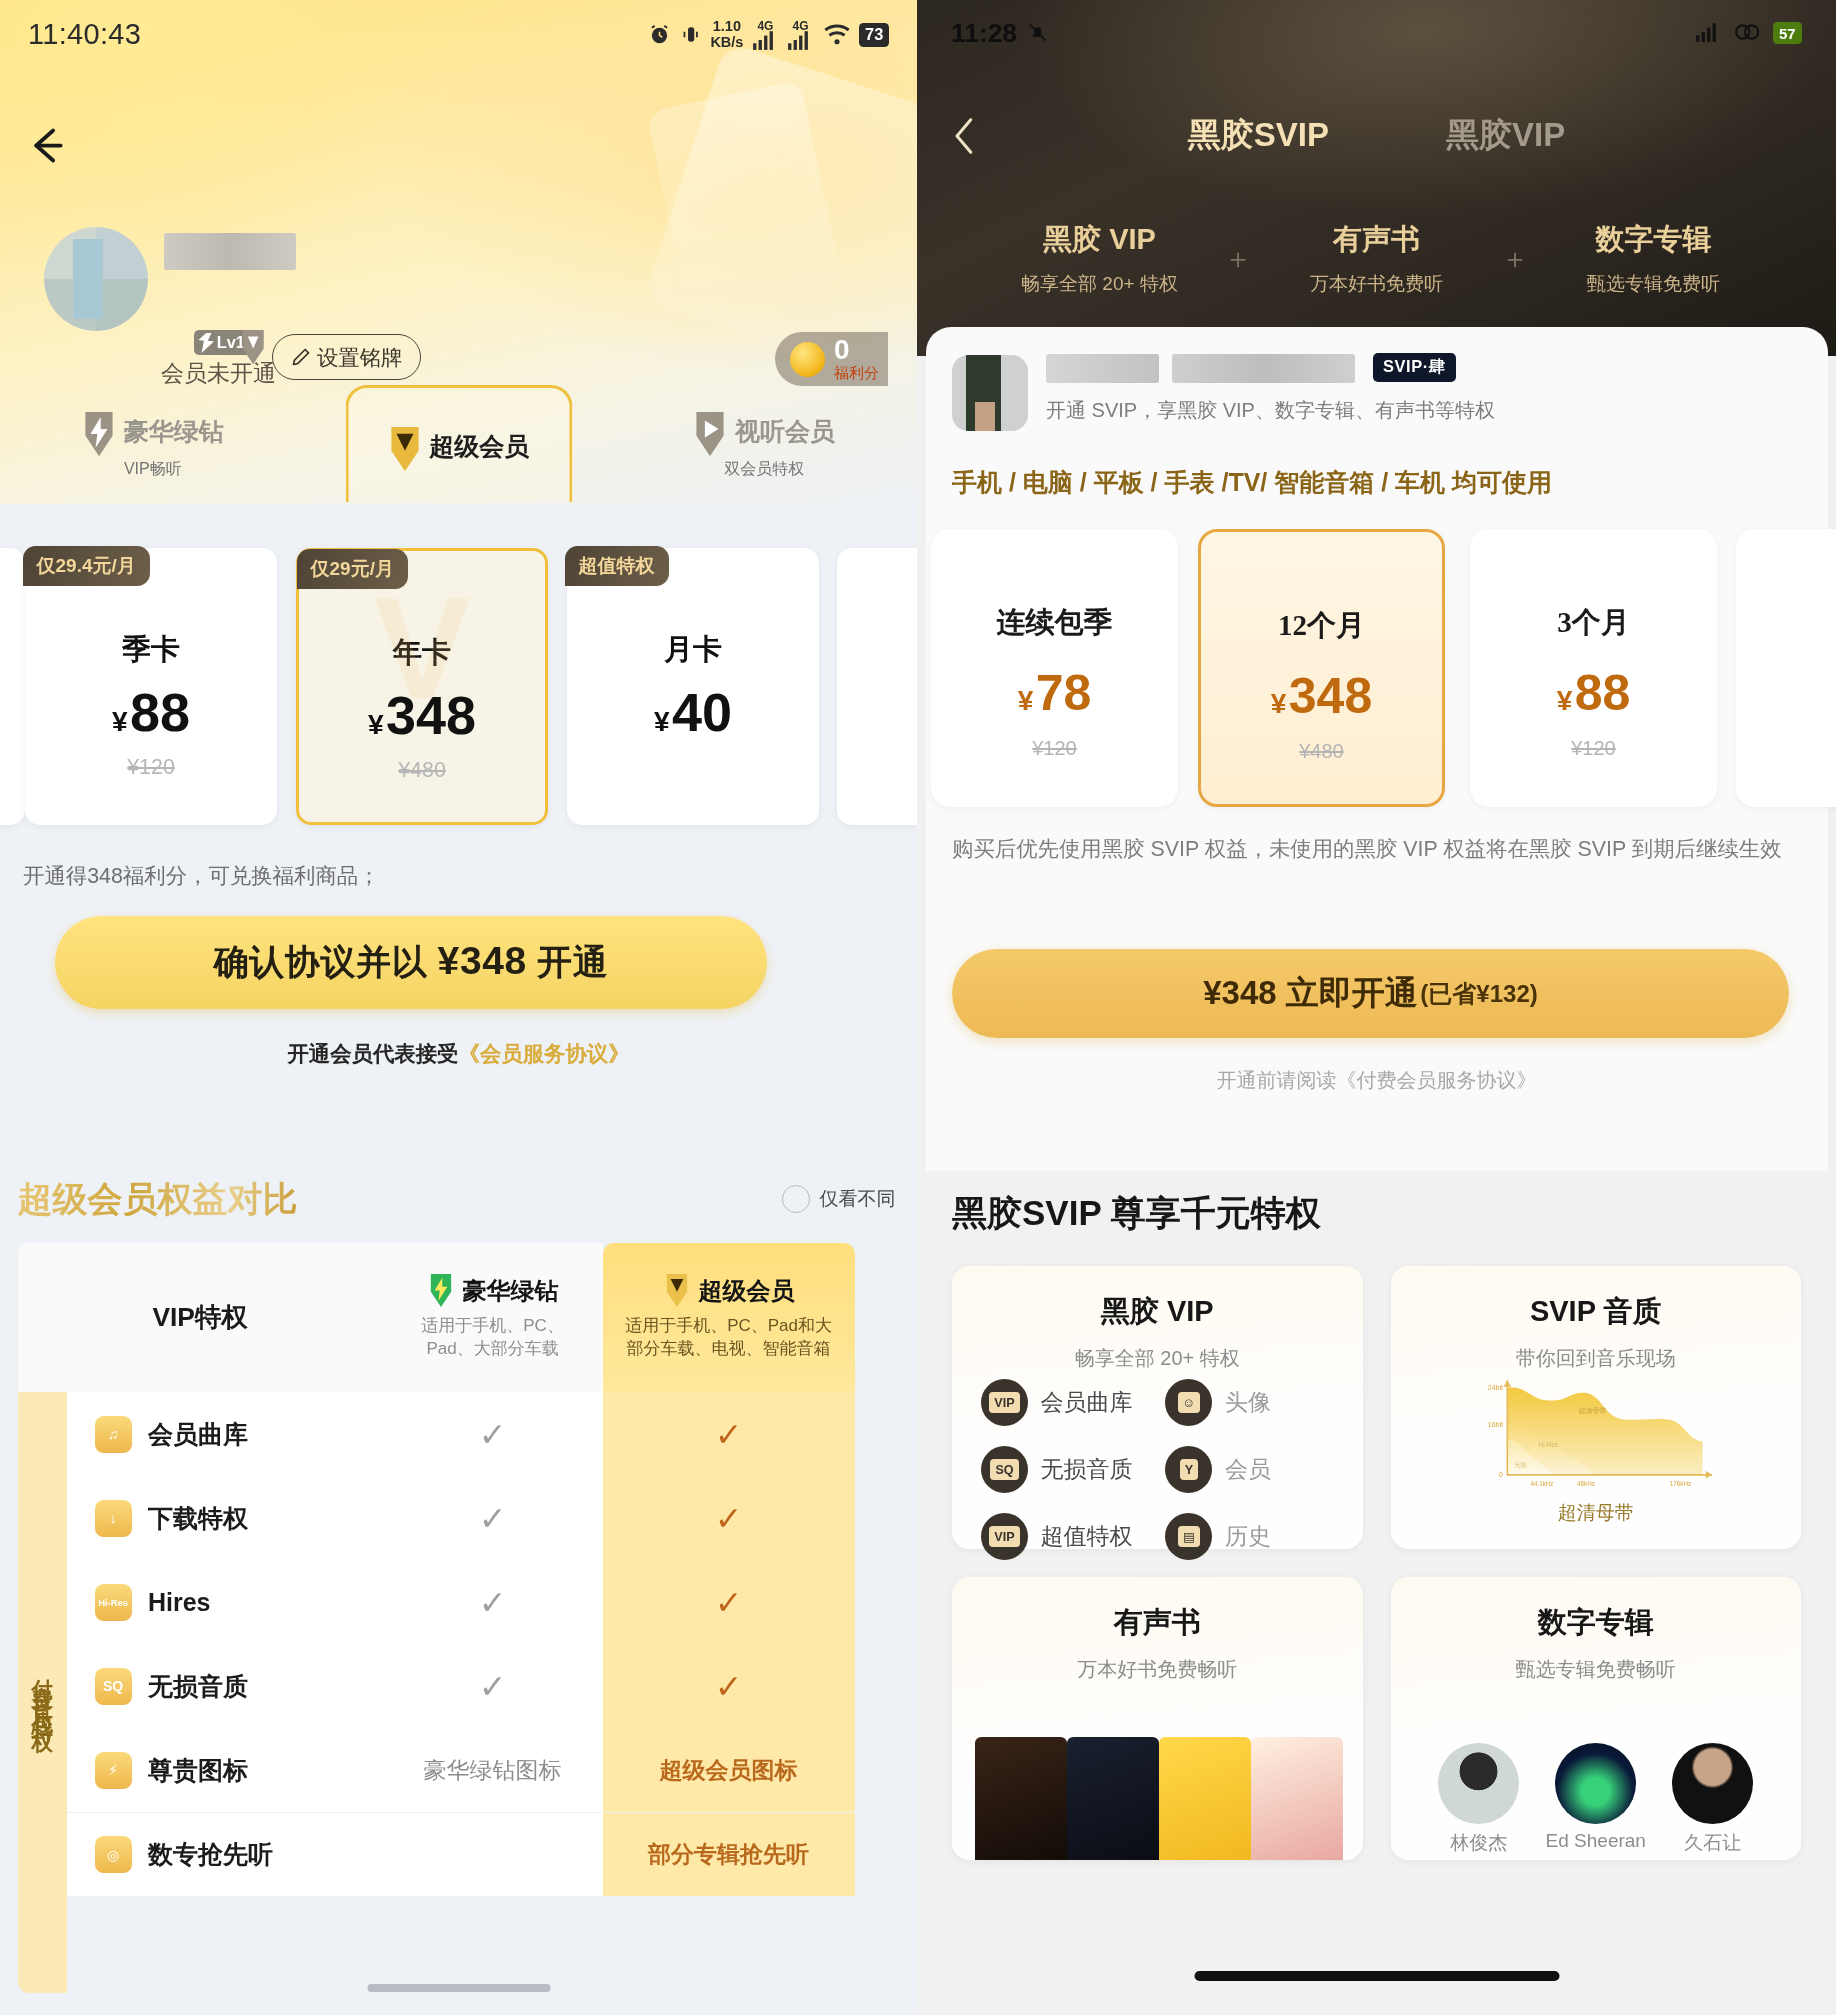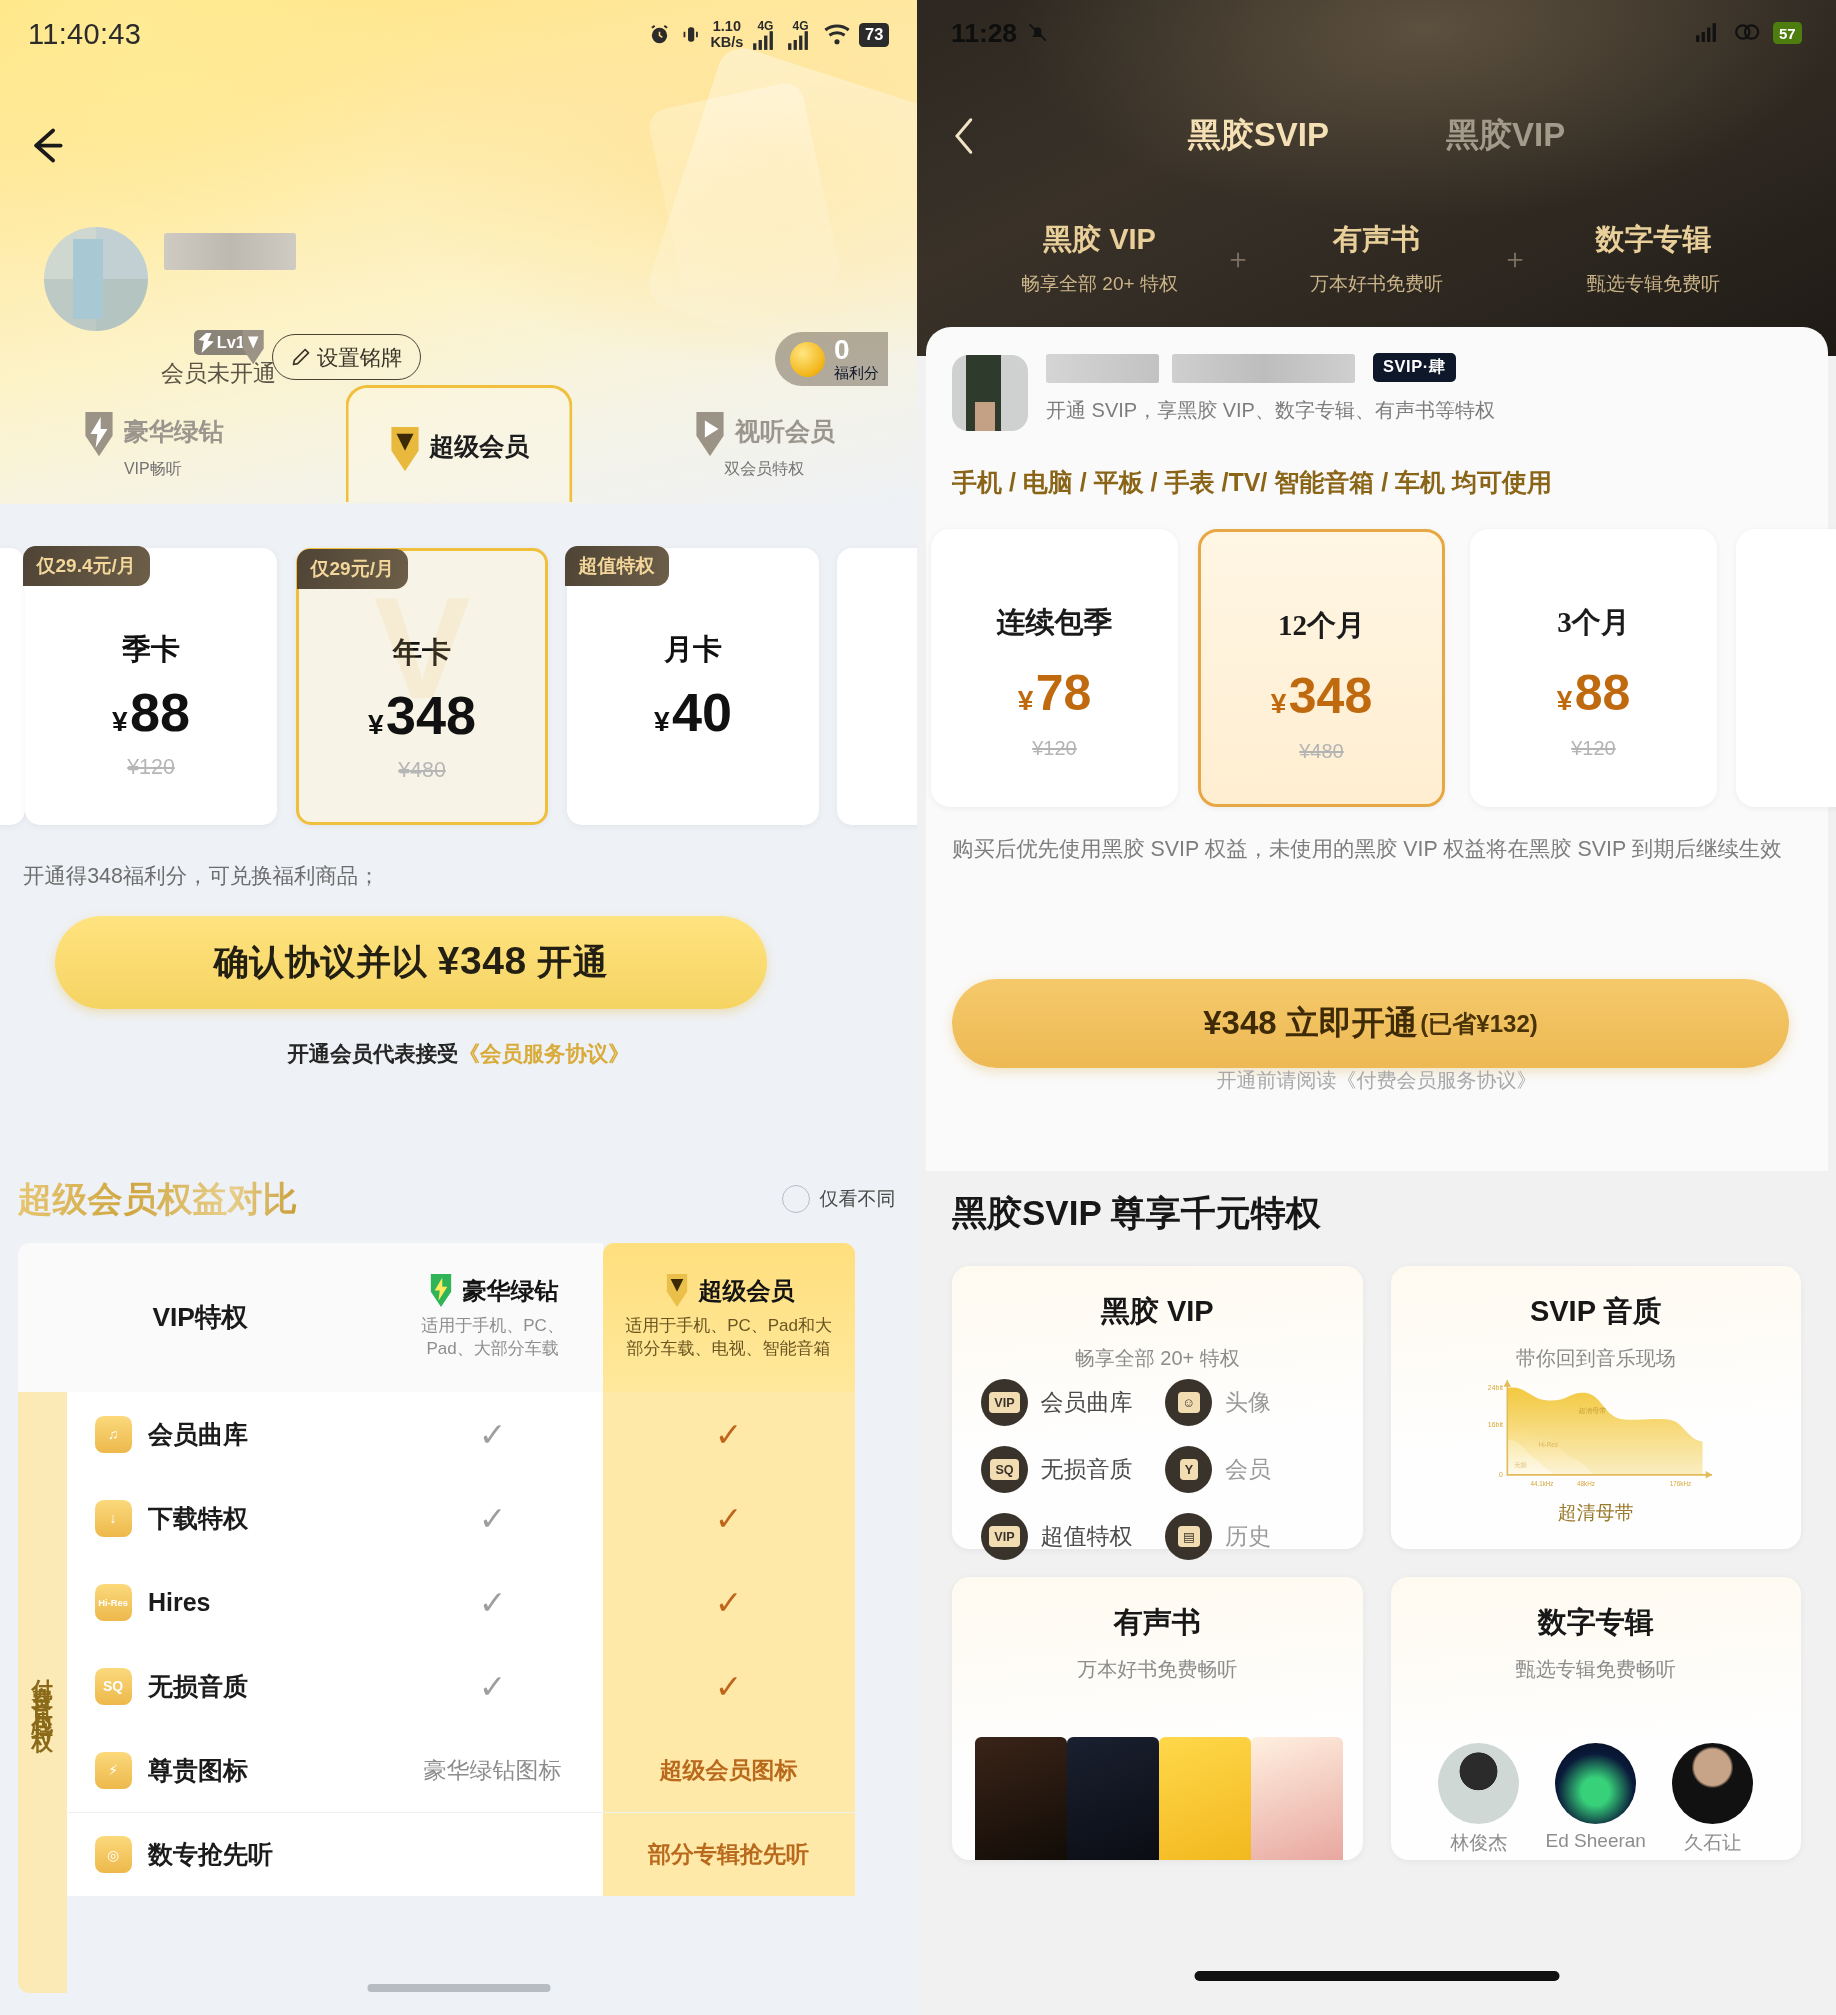--- a/index.html
+++ b/index.html
@@ -68,21 +68,21 @@
   }
   .profile-sub { position:absolute; left:123px; top:136px; font-size:23px; color:#5c5547; }
   .score-pill {
     position:absolute; right:-6.3px; top:110px; width:113px; height:54px;
     background:rgba(120,110,95,.55); border-radius:28px 0 0 28px;
     display:flex; align-items:center; gap:8.8px; padding-left:15px;
   }
   .coin { width:35px; height:35px; border-radius:50%;
     background:radial-gradient(circle at 36% 32%,#ffe680,#f2b417 70%,#d79108); }
   .score-num { font-size:28px; font-weight:700; color:#fff; line-height:1; }
-  .score-lbl { font-size:15px; color:#0f172a; }
+  .score-lbl { font-size:15px; color:#c2410c; }
 
   
   .tabs { position:absolute; top:390px; left:0; width:100%; height:112px; display:flex; }
   .tab { flex:1; display:flex; flex-direction:column; align-items:center; justify-content:center;
     gap:7.6px; position:relative; }
   .tab-top { display:flex; align-items:center; gap:7.6px; }
   .tab-name { font-size:25px; font-weight:700; color:#9a968d; }
   .tab.active .tab-name { color:#1d1d1d; }
   .tab-sub { font-size:16px; color:#737373; }
   .tab-notch {
@@ -223,21 +223,21 @@
     display:flex; flex-direction:column; align-items:center; }
   .rcard.sel { background:linear-gradient(180deg,#fff6e4,#ffeed1); border:3.1px solid #e7a743; }
   .rcard .rt { font-size:29px; font-weight:700; color:#1b1b1b; margin-top:74px;font-family:Liberation Serif, serif; }
   .rcard .rp { font-size:50px; font-weight:800; color:#c06a10; line-height:1; margin-top:25px;
     display:flex; align-items:baseline; }
   .rcard .rp .yen { font-size:28px; font-weight:800; margin-right:2.5px; }
   .rcard .ro { font-size:20px; color:#b4b4b4; text-decoration:line-through; margin-top:19px; }
 
   .r-note { position:absolute; top:832px; left:35px; width:837px; font-size:21.4px;
     color:#7d7d7d; line-height:1.6; }
-  .r-cta { position:absolute; top:979px; left:35px; width:837px; height:89px;
+  .r-cta { position:absolute; top:949px; left:35px; width:837px; height:89px;
     background:linear-gradient(180deg,#f5c96a,#edb954);
     border-radius:45px; display:flex; align-items:center; justify-content:center;
     box-shadow:0 3.8px 11.3px rgba(220,170,60,.3); }
   .r-cta .m { font-size:33px; font-weight:800; color:#3e2a06; }
   .r-cta .sm { font-size:24px; font-weight:600; color:#4a3309; margin-left:2.5px; }
   .r-agree { position:absolute; top:1067px; width:100%; text-align:center; font-size:20px; color:#a8a8a8; }
 
   .r-priv-title { position:absolute; top:1190px; left:35px; font-size:35px; font-weight:800; color:#171717; }
   .pgrid { position:absolute; top:1266px; left:35px; width:849px; }
   .prow { display:flex; gap:28px; margin-bottom:28px; }

